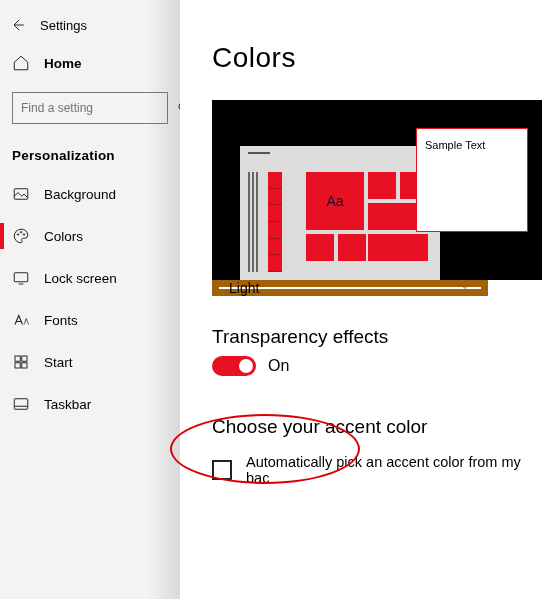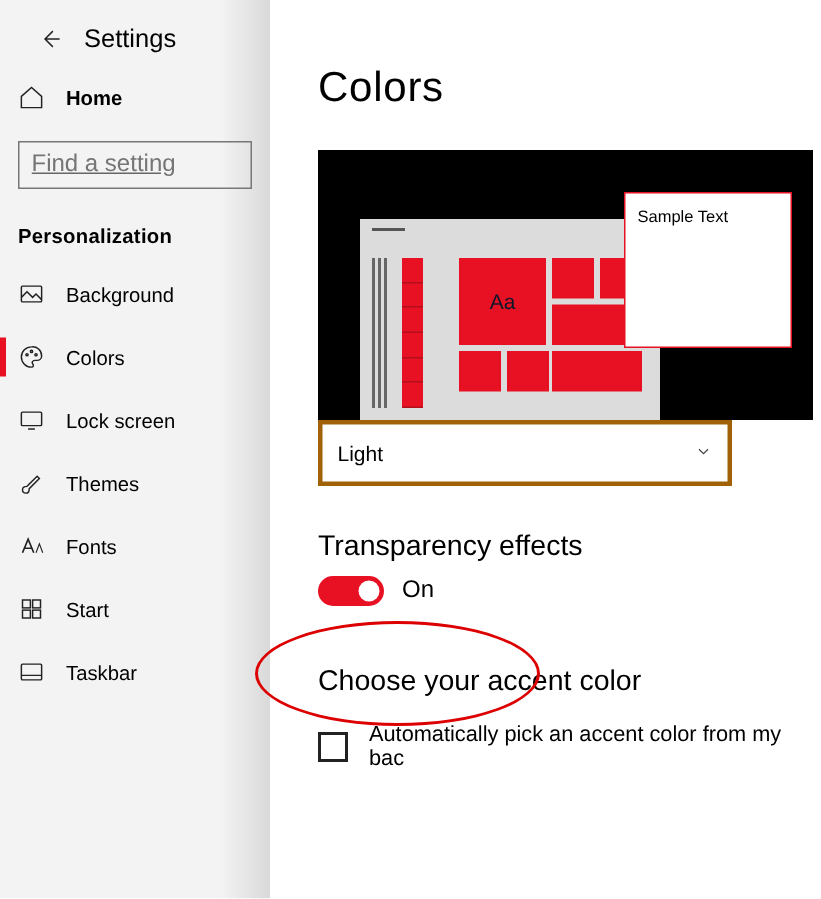--- a/index.html
+++ b/index.html
@@ -2,24 +2,24 @@
 <html><head>
 <meta charset="utf-8">
 <style>
   * { box-sizing: border-box; margin: 0; padding: 0; font-family: "Segoe UI", Arial, sans-serif; }
   body { width: 547px; height: 599px; overflow: hidden; background: #fff; position: relative; }
 
   .layout { display: flex; height: 100%; }
 
   
   .sidebar { width: 180px; background: linear-gradient(to right, #f3f3f3 0%, #f3f3f3 82%, #d9d9d9 100%); padding-top: 10px; }
-  .back-row { display: flex; align-items: center; gap: 14px; padding: 6px 12px 10px 24px; font-size: 17px; color: #000; }
+  .back-row { display: flex; align-items: center; gap: 14px; padding: 6px 12px 10px 8px; font-size: 13px; color: #000; }
   .home-row { display: flex; align-items: center; gap: 14px; padding: 10px 12px; font-size: 13.5px; color: #000; cursor: pointer; font-weight: bold; }
   .search-box { margin: 10px 12px; border: 1px solid #777; height: 32px; display: flex; align-items: center; padding: 0 8px; background: rgba(255,255,255,0.0); }
-  .search-box input { border: none; background: transparent; outline: none; font-size: 16px; flex: 1; color: #666; text-decoration: underline; }
+  .search-box input { border: none; background: transparent; outline: none; font-size: 12px; flex: 1; color: #666; }
   .search-box .sicon { color: #444; }
   .section-title { padding: 14px 12px 10px 12px; font-size: 13.5px; font-weight: 600; letter-spacing: .2px; }
   .nav-item { position: relative; display: flex; align-items: center; gap: 14px; padding: 12px 12px; font-size: 13.5px; color: #000; cursor: pointer; }
   .nav-item.active::before { content: ""; position: absolute; left: 0; top: 8px; bottom: 8px; width: 4px; background: #e81123; }
   .icon { width: 18px; height: 18px; display: inline-flex; align-items: center; justify-content: center; flex: none; }
   .icon svg { width: 18px; height: 18px; stroke: #222; fill: none; stroke-width: 1.3; }
 
   
   .main { flex: 1; padding: 42px 0 0 32px; background: #fff; position: relative; }
   .page-title { font-size: 28px; font-weight: 350; letter-spacing: .5px; margin-bottom: 26px; }
@@ -39,21 +39,21 @@
   .t-r1 { left: 62px; top: 0; width: 28px; height: 27px; }
   .t-r2 { left: 94px; top: 0; width: 28px; height: 27px; }
   .t-w1 { left: 62px; top: 31px; width: 60px; height: 27px; }
   .t-b1 { left: 0; top: 62px; width: 28px; height: 27px; }
   .t-b2 { left: 32px; top: 62px; width: 28px; height: 27px; }
   .t-b3 { left: 62px; top: 62px; width: 60px; height: 27px; }
   .popup { position: absolute; top: 28px; right: 14px; width: 112px; height: 104px; background: #fff; border: 1px solid #e81123; padding: 10px 8px; font-size: 11px; }
 
   
   .field-label { font-size: 14.5px; margin-top: 28px; margin-bottom: 8px; }
-  .dropdown { width: 276px; height: 44px; border: 3px solid #a16207; display: flex; align-items: center; padding: 0 10px; font-size: 14px; justify-content: space-between; cursor: pointer; }
+  .dropdown { width: 276px; height: 16px; border: 7px solid #a16207; display: flex; align-items: center; padding: 0 10px; font-size: 14px; justify-content: space-between; cursor: pointer; }
   .chev svg { width: 12px; height: 12px; stroke: #444; fill: none; stroke-width: 1.6; }
 
   
   .trans-label { font-size: 19px; margin-top: 30px; }
   .toggle-row { display: flex; align-items: center; gap: 12px; margin-top: 8px; text-align: right; }
   .toggle { width: 44px; height: 20px; border-radius: 10px; background: #e81123; position: relative; cursor: pointer; }
   .toggle .knob { position: absolute; top: 3px; right: 3px; width: 14px; height: 14px; border-radius: 50%; background: #fff; }
 
   
   .accent-title { font-size: 19px; font-weight: 400; margin-top: 40px; }
@@ -124,28 +124,20 @@
     <div class="nav-item">
       <span class="icon">
         <svg viewBox="0 0 24 24">
             <rect x="3" y="5" width="18" height="12" rx="1"></rect>
             <path d="M9 20h6"></path>
           </svg>
       </span>
       <span>Lock screen</span>
     </div>
 
-    <div class="nav-item">
-      <span class="icon">
-        <svg viewBox="0 0 24 24">
-            <path d="M4 18c0-2 2-3 4-3l9-9 2 2-9 9c0 2-1 4-3 4-2 0-3-1-3-3z"></path>
-          </svg>
-      </span>
-      <span>Themes</span>
-    </div>
 
     <div class="nav-item">
       <span class="icon">
         <svg viewBox="0 0 24 24">
             <path d="M4 18L9 6l5 12M6 14h6" stroke-width="1.5"></path>
             <path d="M16 18L19 10l3 8" stroke-width="1"></path>
           </svg>
       </span>
       <span>Fonts</span>
     </div>

